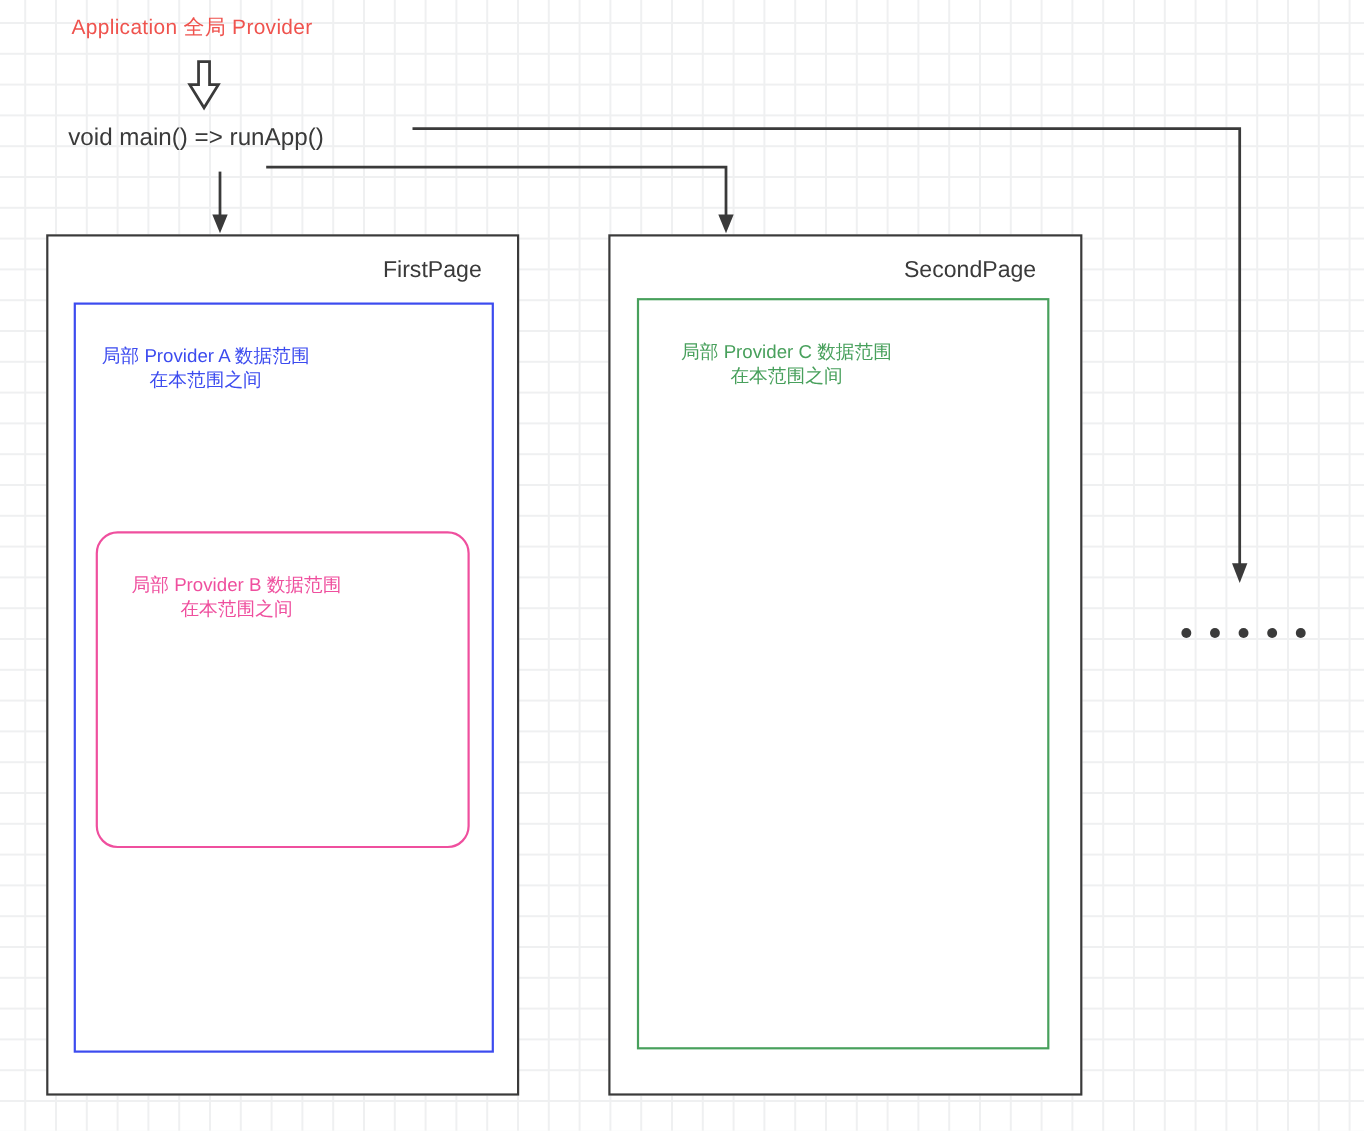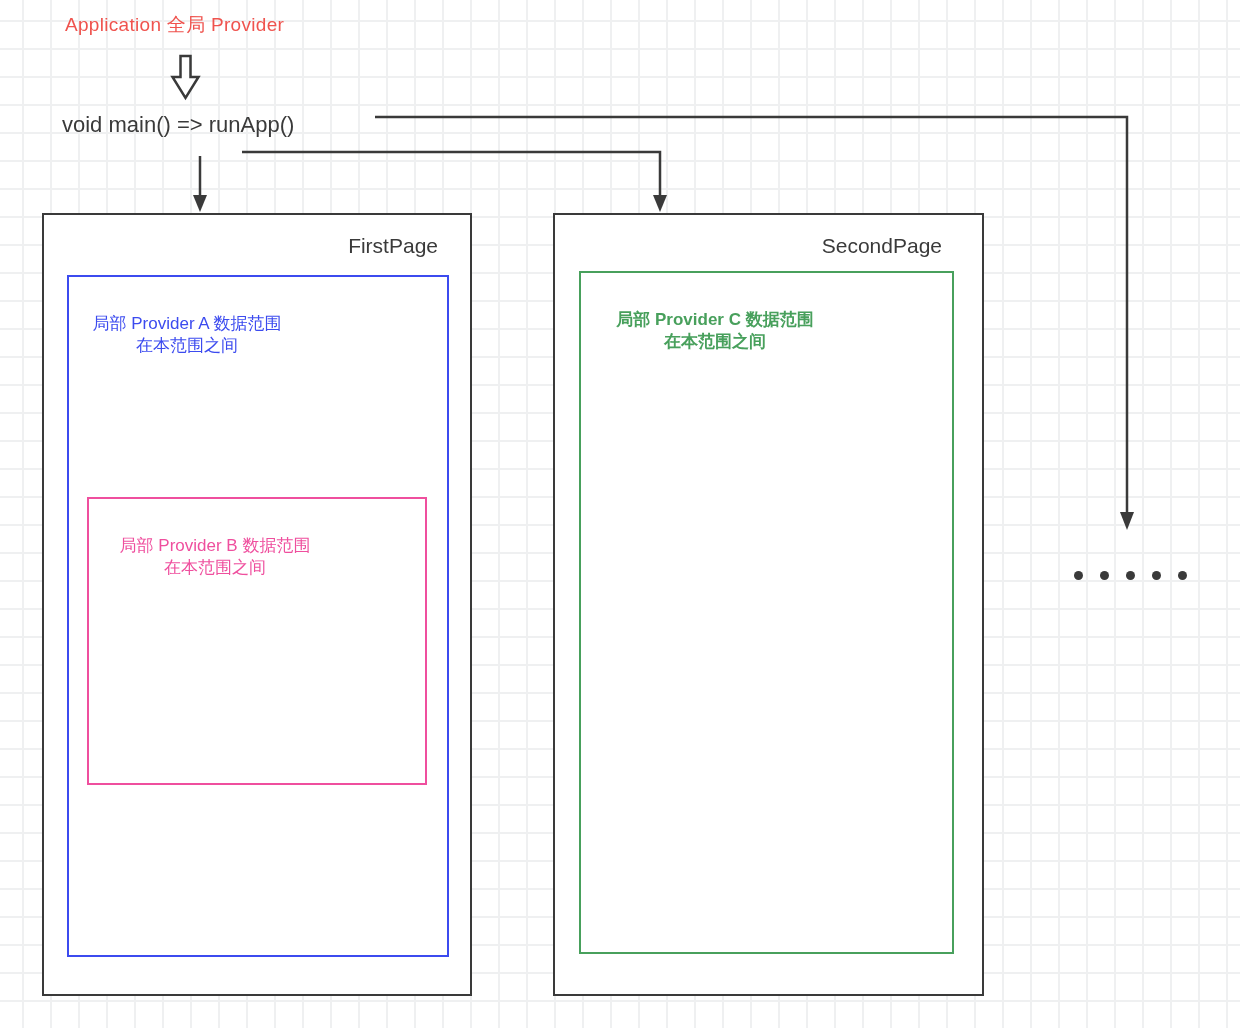--- a/index.html
+++ b/index.html
@@ -35,29 +35,29 @@
   }
   .page-box.first{left:42px;width:430px;}
   .page-box.second{left:553px;width:431px;}
   .page-label{
     position:absolute;top:19px;font-size:21px;color:var(--dark);white-space:nowrap;
   }
   .page-box.first  .page-label{right:32px;}
   .page-box.second .page-label{right:40px;}
   .scope-box{position:absolute;background:#fff;border:2px solid;padding-left:24px;}
   .scope-box.blue {left:23px;top:60px;width:382px;height:682px;border-color:var(--blue);}
-  .scope-box.pink {left:18px;top:220px;width:340px;height:288px;border-color:var(--pink);}
+  .scope-box.pink {left:18px;top:206px;width:340px;height:288px;border-color:var(--pink);border-radius:20px;}
   .scope-box.green{left:24px;top:56px;width:375px;height:683px;border-color:var(--green);}
   .scope-text{
     position:absolute;top:36px;width:220px;text-align:center;
     font-size:17px;line-height:22px;white-space:nowrap;
   }
   .scope-text.blue-text {left:8px;color:var(--blue);}
   .scope-text.pink-text {left:16px;color:var(--pink);}
-  .scope-text.green-text{left:24px;color:var(--green);font-weight:bold;}
+  .scope-text.green-text{left:24px;color:var(--green);}
   .dots{position:absolute;left:1074px;top:571px;display:flex;gap:17px;z-index:3;}
   .dot{width:9px;height:9px;border-radius:50%;background:var(--dark);}
 </style>
 </head>
 <body>
 
 <div class="canvas">
 
   <svg class="overlay" width="1240" height="1028" viewBox="0 0 1240 1028">
     <path class="block-arrow" d="M180.5 56 L190.5 56 L190.5 77 L198.5 77 L185.5 98 L172.5 77 L180.5 77 Z"></path>

